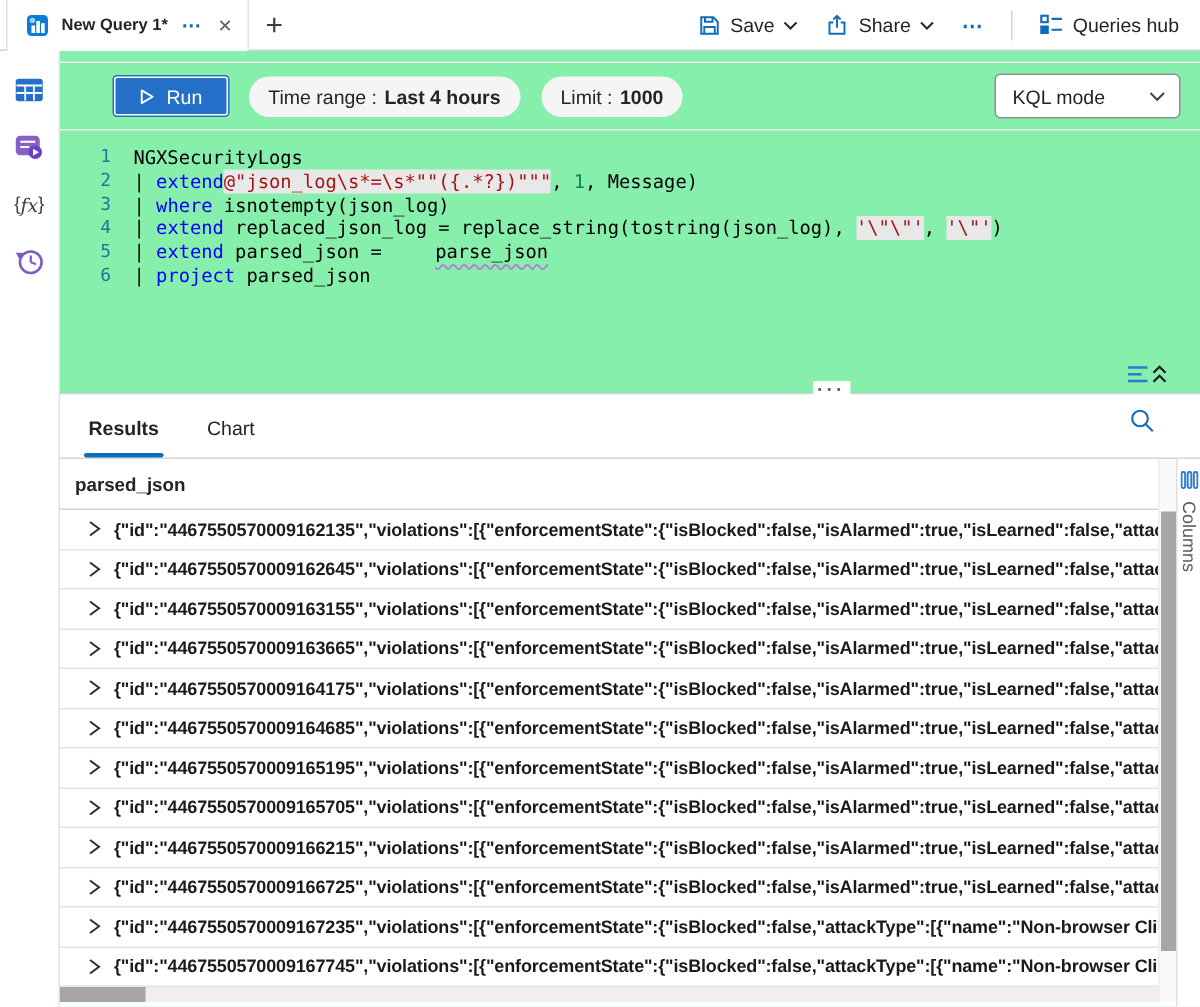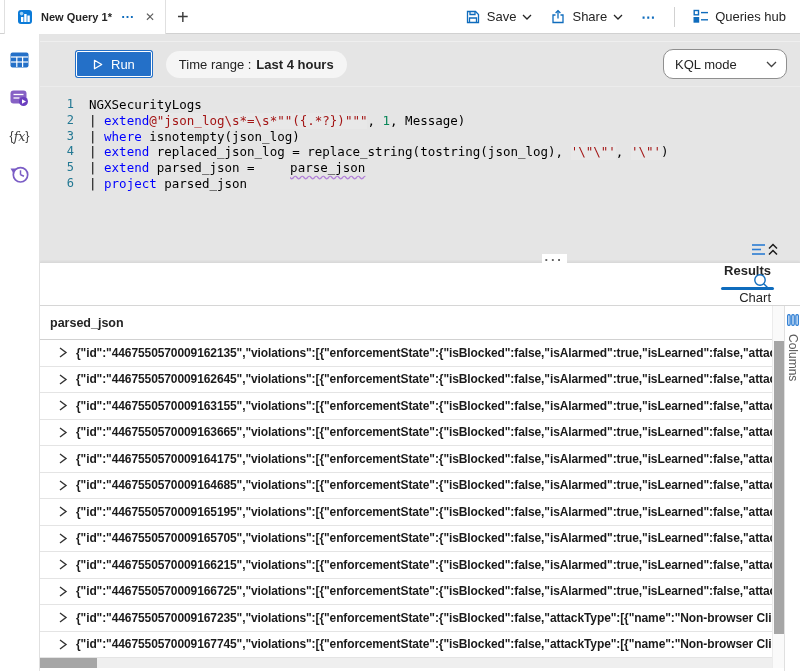--- a/index.html
+++ b/index.html
@@ -27,33 +27,33 @@
   
   .rail { position:absolute; top:34px; left:0; width:40px; bottom:0;
     border-right:1px solid #e4e4e4; display:flex; flex-direction:column;
     align-items:center; padding-top:16px; gap:18px; background:#fff; }
   .rail-btn { width:22px; height:20px; display:flex; align-items:center;
     justify-content:center; cursor:pointer; }
   .fx-text { font-size:12.5px; color:#404040; white-space:nowrap; }
   .fx-text i { font-family:"DejaVu Serif",serif; }
 
   
-  .panel { position:absolute; top:34px; left:40px; width:760px; bottom:0; background:#e5e5e5; }
+  .panel { position:absolute; top:34px; left:40px; width:760px; bottom:0; background:#86efac; }
 
   .toolbar { position:absolute; top:7px; left:0; right:0; height:46px;
     border-top:1px solid #efefef; border-bottom:1px solid #ececec;
     display:flex; align-items:center; padding-left:36px; gap:14px; }
   .run-button { display:flex; align-items:center; gap:8px; background:#2470c8;
     color:#fff; border:1px solid #fff; box-shadow:0 0 0 1px #2470c8; border-radius:2px;
     height:26px; padding:0 16px; font-size:13px; cursor:pointer; }
   .pill { display:flex; align-items:center; gap:5px; background:#f5f5f5;
     border-radius:14px; height:27px; padding:0 13px; font-size:13px; cursor:pointer; }
   .pill b { font-weight:700;text-align:right; }
   .mode-select { margin-left:auto; margin-right:13px; width:124px; height:30px;
-    border:1px solid #8f8f8f; border-radius:10px; display:flex; align-items:center;
+    border:1px solid #8f8f8f; border-radius:4px; display:flex; align-items:center;
     justify-content:space-between; padding:0 9px 0 11px; font-size:13px; cursor:pointer; background:#fff; }
 
   
   .editor { position:absolute; top:53px; left:0; right:0; height:155px;
     padding-top:10px; font-family:"DejaVu Sans Mono",monospace; font-size:12.5px;
     cursor:text; overflow:hidden; }
   .code-line { display:flex; height:15.8px; line-height:15.8px; white-space:pre; }
   .ln { width:34px; text-align:right; color:#237893; margin-right:15px;
     font-size:12px; flex:none; }
   .tok-p { color:#000; }
@@ -65,21 +65,21 @@
 
   .collapse-icon { position:absolute; top:208px; right:22px; cursor:pointer; }
 
   
   .results { position:absolute; top:228px; left:0; right:0; bottom:0;
     border-top:1px solid #d9d9d9; box-shadow:0 -1px 2px rgba(0,0,0,0.05); background:#fff; }
   .splitter-dots { position:absolute; top:-9px; left:66%; color:#616161;
     font-size:13px; font-weight:700; letter-spacing:2px; background:#fff;
     padding:0 3px; line-height:12px; cursor:row-resize; }
   .tabs-row { height:43px; display:flex; align-items:flex-end; padding-left:16px;
-    position:relative; border-bottom:1px solid #d6d6d6;flex-direction:column; }
+    position:relative; border-bottom:1px solid #d6d6d6; }
   .rtab { font-size:13px; color:#242424; padding:0 3px 12px; margin-right:26px;
     position:relative; cursor:pointer; }
   .rtab.active { font-weight:700; }
   .rtab.active::after { content:""; position:absolute; left:0; right:0; bottom:0;
     height:3px; background:#0f6cbd; border-radius:2px; }
   .search-icon { position:absolute; right:30px; bottom:11px; cursor:pointer; }
 
   .grid-header { position:absolute; top:43px; left:0; width:732px; height:34px;
     border-bottom:1px solid #d1d1d1; display:flex; align-items:center;
     padding-left:10px; font-weight:700; font-size:12.5px; color:#242424; cursor:pointer; }
@@ -207,20 +207,24 @@
         <svg width="10" height="11" viewBox="0 0 10 11" fill="none" stroke="#fff" stroke-width="1.3">
           <polygon points="1.5,1.3 8.7,5.5 1.5,9.7" stroke-linejoin="round"></polygon>
         </svg>
       </span>
       <span>Run</span>
     </button>
     <div class="pill">
       <span>Time range :</span>
       <b>Last 4 hours</b>
     </div>
+    <div class="pill">
+      <span>Limit :</span>
+      <b>1000</b>
+    </div>
     <div class="mode-select">
       <span>KQL mode</span>
       <span style="display:flex;">
         <svg width="11" height="7" viewBox="0 0 11 7" fill="none" stroke="#424242" stroke-width="1.3">
             <polyline points="1,1 5.5,5.5 10,1"></polyline>
           </svg>
       </span>
     </div>
   </div>
 

